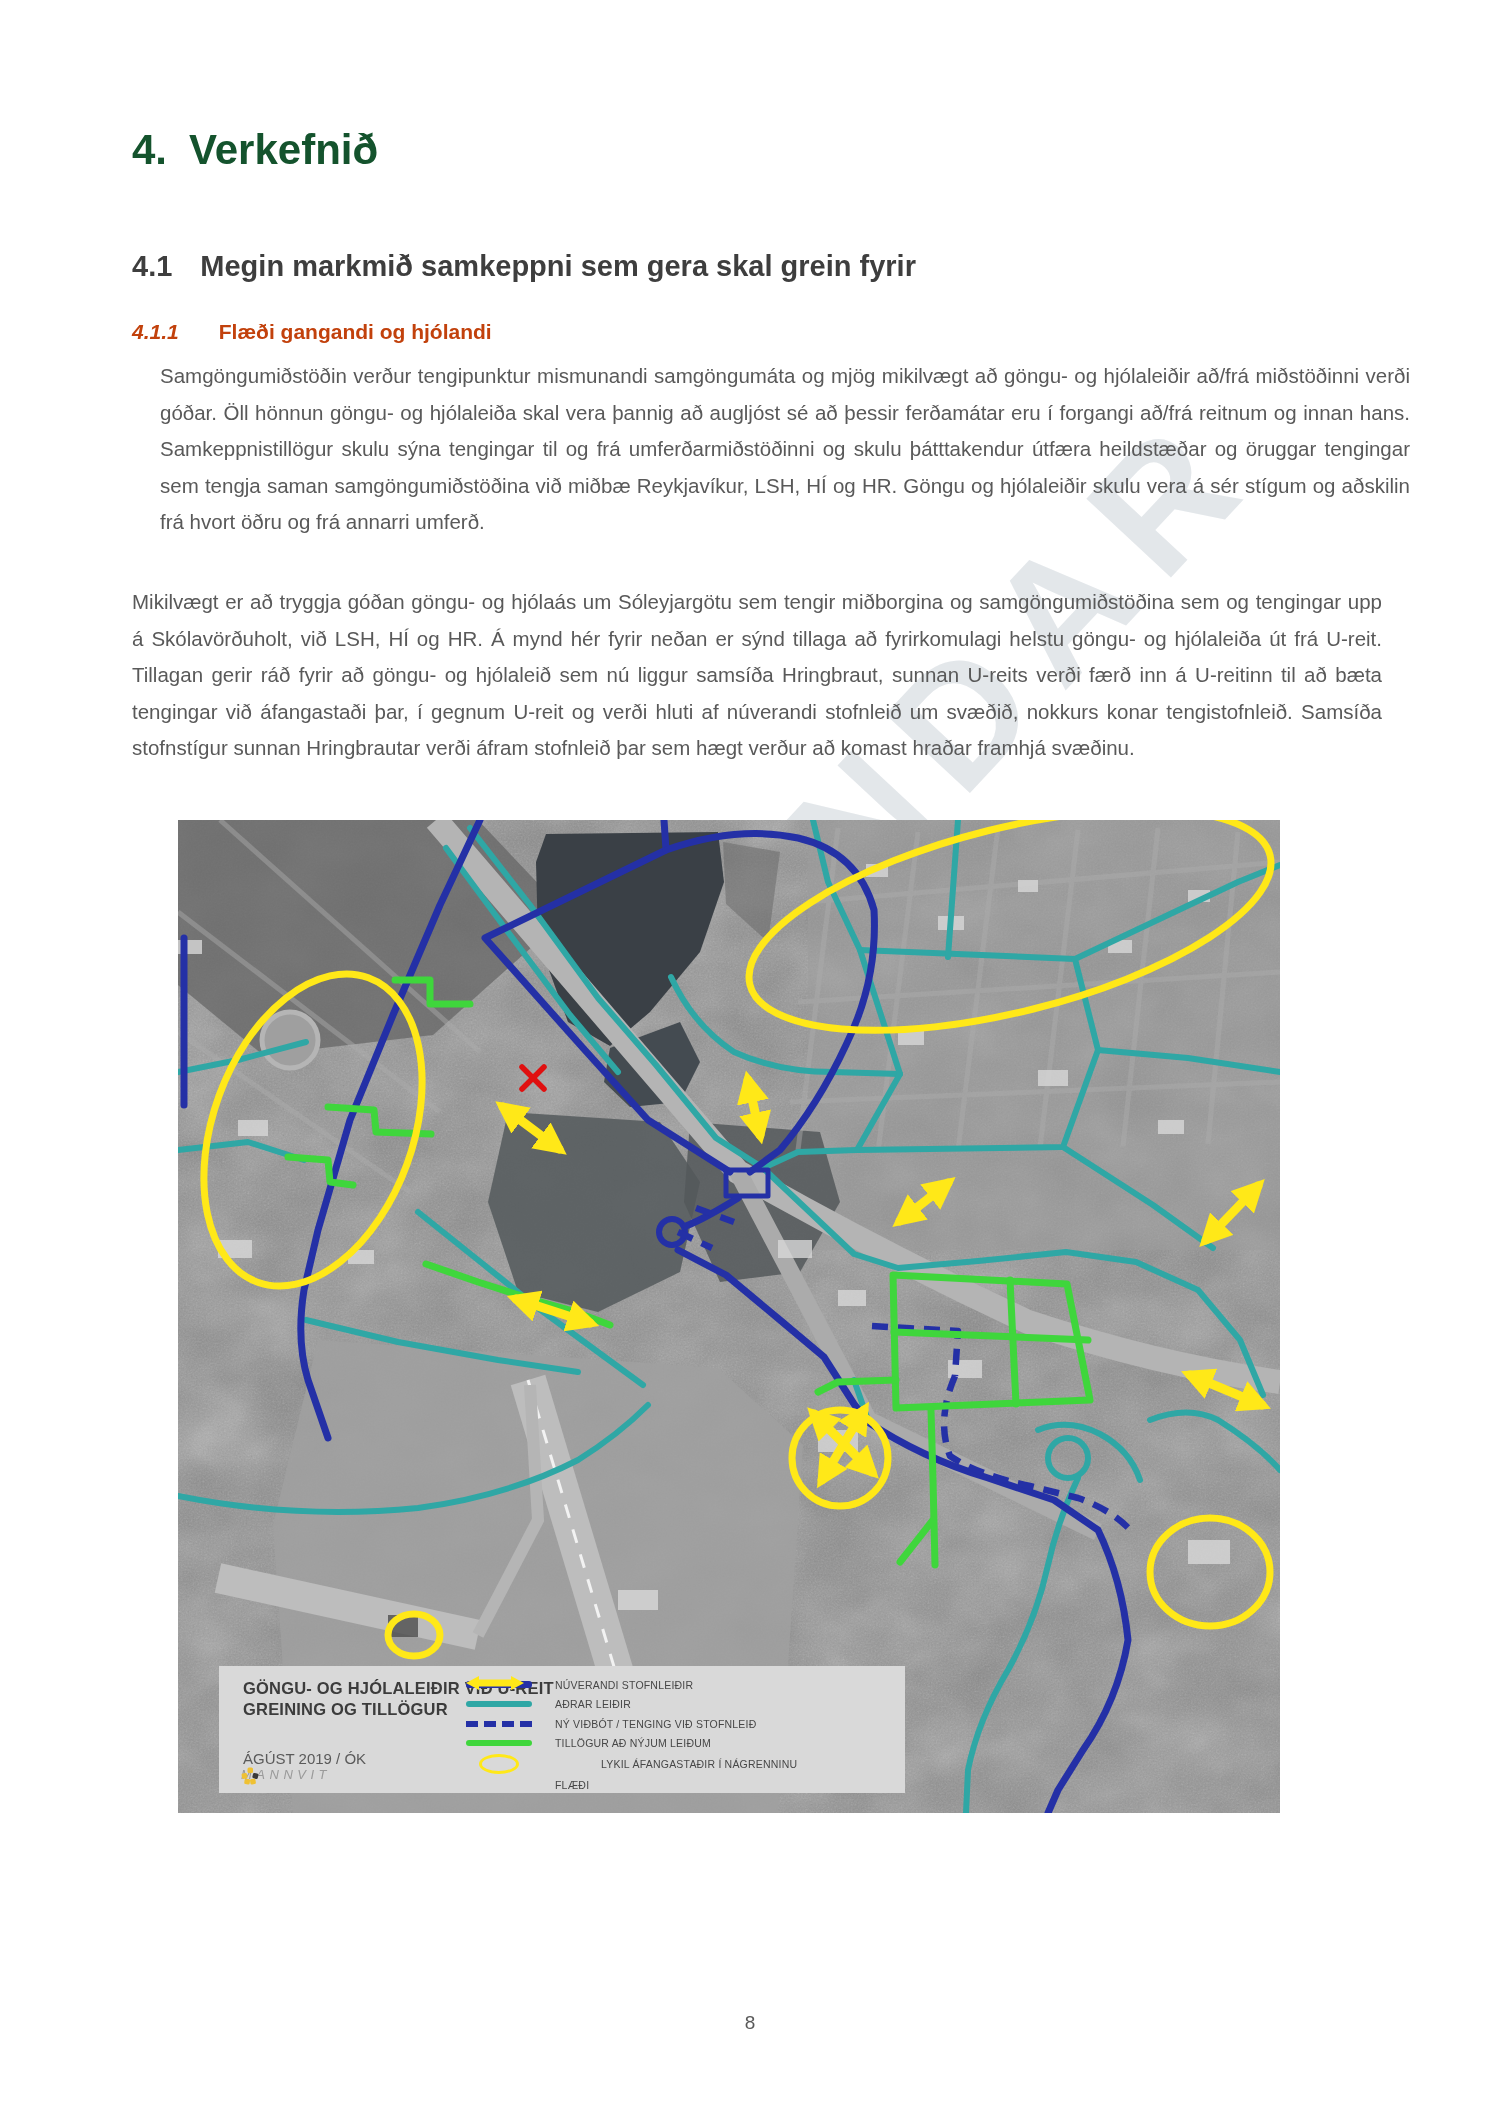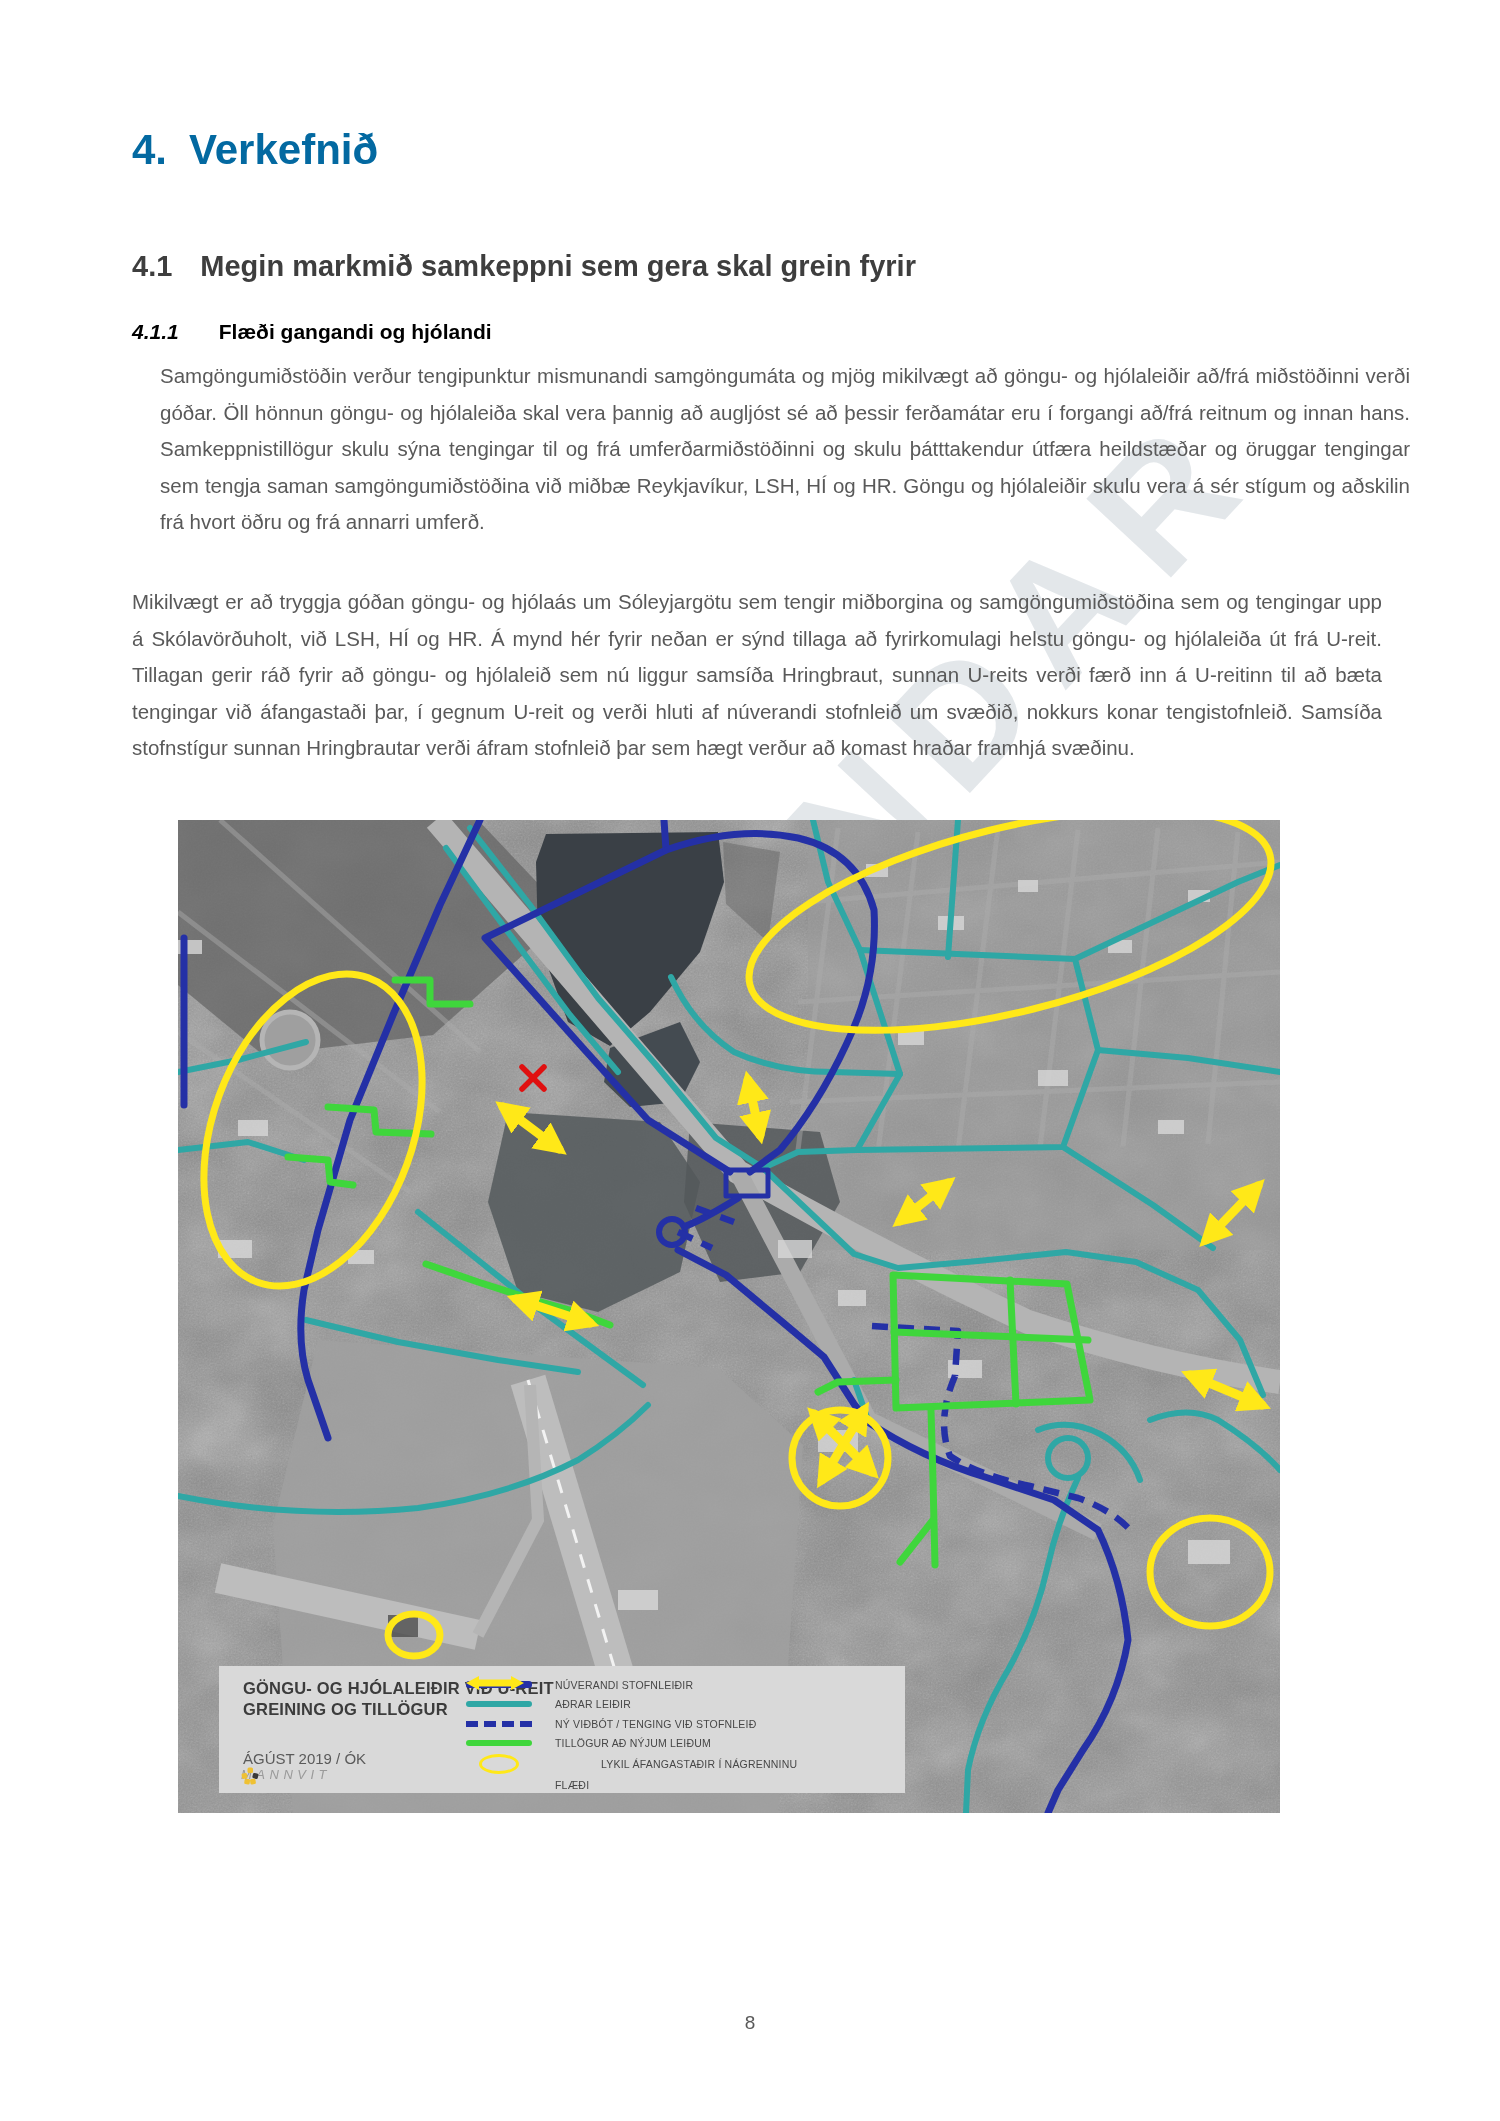--- a/index.html
+++ b/index.html
@@ -1,25 +1,25 @@
 <!DOCTYPE html>
 <html><head>
 <meta charset="utf-8">
 <style>
   html,body{margin:0;padding:0;background:#ffffff;}
   .page{position:relative;width:1500px;height:2121px;background:#ffffff;overflow:hidden;
         font-family:"Liberation Sans", sans-serif;}
   .watermark{position:absolute;left:655px;top:905px;transform:rotate(-47deg);transform-origin:0 0;
              font-size:168px;font-weight:bold;color:#cdd4da;opacity:.55;letter-spacing:26px;
              z-index:0;white-space:nowrap;}
-  .h1{position:absolute;left:132px;top:126px;font-size:42px;font-weight:bold;color:#0369a1;z-index:1;}
+  .h1{position:absolute;left:132px;top:126px;font-size:42px;font-weight:bold;color:#14532d;z-index:1;}
   .h1 .num{margin-right:22px;}
   .h2{position:absolute;left:132px;top:250px;font-size:29px;font-weight:bold;color:#3e3e3e;z-index:1;}
   .h2 .num{margin-right:28px;}
-  .h3{position:absolute;left:132px;top:320px;font-size:21px;color:#000000;z-index:1;}
+  .h3{position:absolute;left:132px;top:320px;font-size:21px;color:#c2410c;z-index:1;}
   .h3 .num{font-style:italic;font-weight:bold;margin-right:40px;}
   .h3 .txt{font-weight:bold;}
   .para{position:absolute;left:132px;width:1250px;text-align:justify;font-size:20.5px;
         line-height:36.6px;color:#595959;z-index:1;}
   .p1{top:358px;margin-left:28px;}
   .p2{top:584px;}
   .map{position:absolute;left:178px;top:820px;width:1102px;height:993px;z-index:2;}
   .map svg{position:absolute;inset:0;display:block;}
   .legend{position:absolute;left:41px;top:846px;width:686px;height:127px;background:#d9d9d9;z-index:3;}
   .legend-title{position:absolute;left:24px;top:12px;font-size:16.5px;font-weight:bold;color:#3c3c3c;

